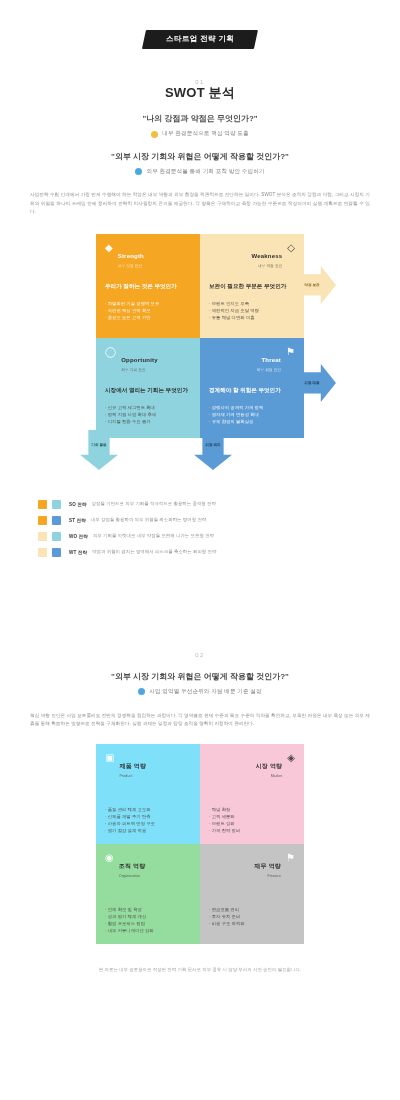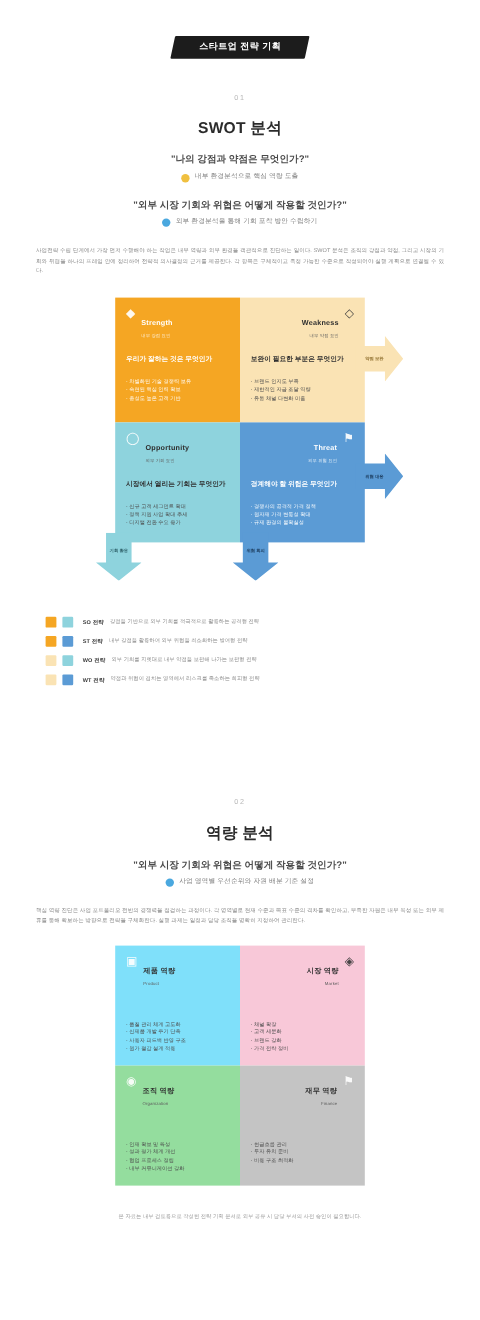--- a/index.html
+++ b/index.html
@@ -56,21 +56,20 @@
     letter-spacing: 1.4px;
     margin-top: 30px;
     line-height: 1;
   }
   .sec-title {
     text-align: center;
     font-size: 13px;
     font-weight: bold;
     color: #2b2b2b;
     letter-spacing: 0.2px;
-    margin-top: 14px;
     line-height: 1.2;
   }
 
   .q-line {
     text-align: center;
     font-size: 8px;
     font-weight: bold;
     color: #4a4a4a;
     margin-top: 14px;
     line-height: 1.3;
@@ -429,21 +428,20 @@
       </div>
 
     </div>
   </div>
 
   <div class="spacer-lg"></div>
 
   <div>
 
     <div class="sec-mark">02</div>
-    <div class="sec-title">역량 분석</div>
 
     <div class="q-line">"외부 시장 기회와 위협은 어떻게 작용할 것인가?"</div>
     <div class="a-line">
       <span class="a-dot blue"></span>
       <span class="a-text">사업 영역별 우선순위와 자원 배분 기준 설정</span>
     </div>
 
     <div class="body-para">핵심 역량 진단은 사업 포트폴리오 전반의 경쟁력을 점검하는 과정이다. 각 영역별로 현재 수준과 목표 수준의 격차를 확인하고, 부족한 자원은 내부 육성 또는 외부 제휴를 통해 확보하는 방향으로 전략을 구체화한다. 실행 과제는 일정과 담당 조직을 명확히 지정하여 관리한다.</div>
 
     <div class="matrix2">

